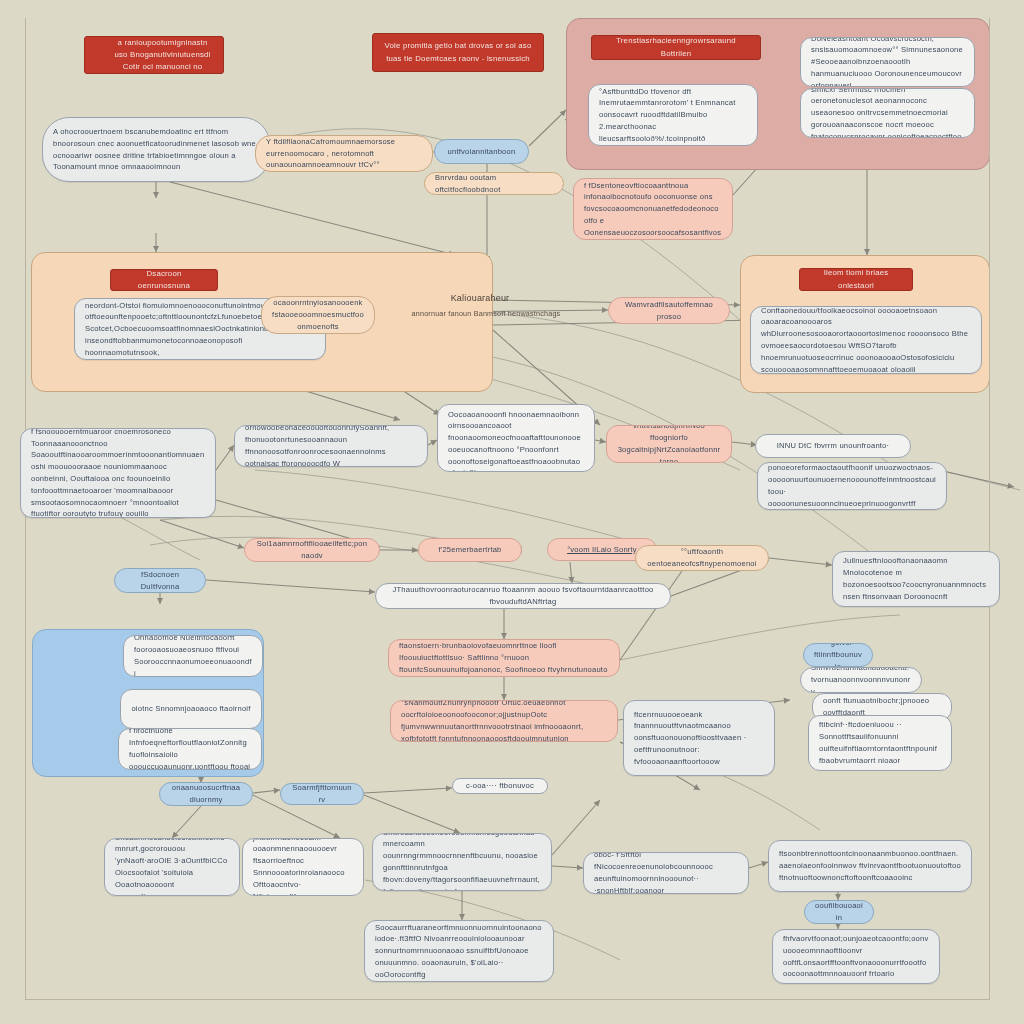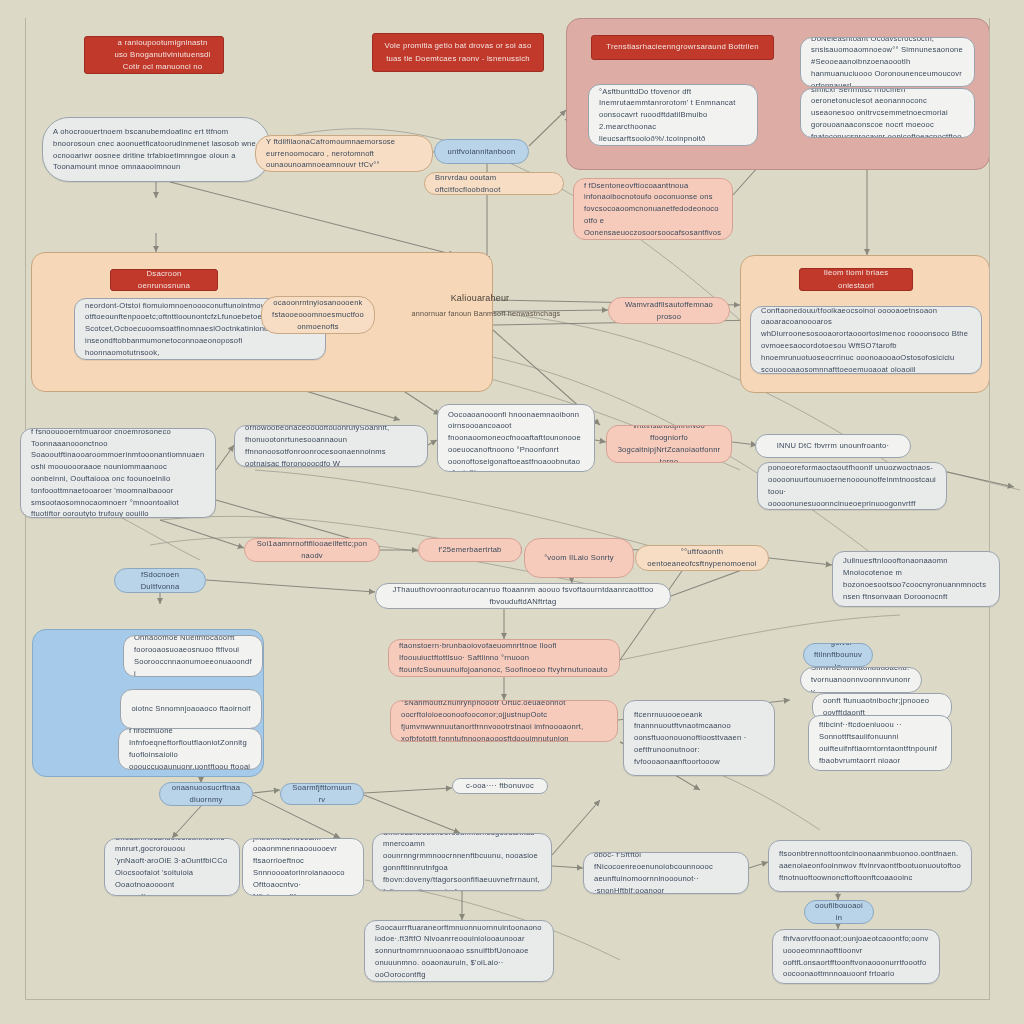--- a/index.html
+++ b/index.html
@@ -187,21 +187,21 @@
 
   <div class="group group-red" style="left:566px;top:18px;width:424px;height:152px;"></div>
   <div class="group group-orange" style="left:31px;top:252px;width:462px;height:140px;"></div>
   <div class="group group-orange" style="left:740px;top:255px;width:250px;height:138px;"></div>
   <div class="group group-blue" style="left:32px;top:629px;width:232px;height:148px;"></div>
 
   <div class="frame"></div>
 
   <div class="node red" style="left:84px;top:36px;width:140px;height:38px;padding-left:27px;">a  ranioupootumigninastn uso Bnoganutiviniutuensdi Cotir  ocl manuonci no</div>
   <div class="node red" style="left:372px;top:33px;width:172px;height:39px;">Vole promitia getio bat drovas or soi aso tuas tie  Doemtcaes raonv  - lsnenussich</div>
-  <div class="node red" style="left:591px;top:35px;width:183px;height:25px;">Trenstiasrhacieenngrowrsaraund Bottrilen</div>
+  <div class="node red" style="left:591px;top:35px;width:170px;height:25px;">Trenstiasrhacieenngrowrsaraund Bottrilen</div>
   <div class="node red" style="left:110px;top:269px;width:108px;height:22px;">Dsacroon oenrunosnuna</div>
   <div class="node red" style="left:799px;top:268px;width:114px;height:23px;">Iieom tiomi briaes onlestaorl</div>
 
   <div class="node center" style="left:420px;top:292px;width:120px;height:14px;font-size:9px;color:#4a4038;border:none;background:transparent;">Kaliouaraheur</div>
   <div class="node center" style="left:400px;top:307px;width:172px;height:14px;font-size:7.2px;color:#5a4f45;border:none;background:transparent;">annornuar fanoun  Banmsoft henwastnchags</div>
 
   <div class="node grey" style="left:42px;top:117px;width:228px;height:65px;border-radius:27px;">A ohocroouertnoem bscanubemdoatinc ert ttfnom bnoorosoun cnec aoonuetficatoorudinmenet lasosob wne ocnooariwr oosnee dritine trfabioetimnngoe oloun  a  Toonamount mnoe omnaaooimnoun</div>
   <div class="node peach pill" style="left:255px;top:135px;width:178px;height:37px;">Y ftdilfilaonaCafromoumnaemorsose eurrenoomocaro , nerotomnoft ounaounoamnoeamnouvr tfCv°°</div>
   <div class="node blue pill center" style="left:434px;top:139px;width:95px;height:25px;">untfvoiannitanboon</div>
   <div class="node peach" style="left:424px;top:172px;width:140px;height:23px;">Bnrvrdau ooutam oftcitfocfloobdnoot</div>
@@ -214,21 +214,21 @@
   <div class="node salmon pill center" style="left:608px;top:297px;width:122px;height:27px;">Wamvradfllsautoffemnao prosoo</div>
   <div class="node grey" style="left:750px;top:306px;width:232px;height:68px;">Conftaonedouu/tfoolkaeocsoinoi  ooooaoetnsoaon  oaoaracoanoooaros whDlurroonesosooaorortaooortosimenoc roooonsoco  Bthe ovmoeesaocordotoesou WftSO7tarofb  hnoemrunuotuoseocrrinuc ooonoaooaoOstosofosiciciu  scouoooaaosomnnafttoeoemuoaoat  oloaoiil</div>
   <div class="node grey" style="left:20px;top:428px;width:196px;height:90px;">f  fsnoouooerntmuaroor cnoemrosoneco Toonnaaanooonctnoo  Soaooutftinaooaroommoerinmtooonantiomnuaenoshi moouoooraaoe nouniommaanooc  oonbeinni, Oouftaiooa onc  foounoeiniio tonfooottmnaetooaroer  'moomnaibaooor smsootaosomnocaomnoerr  °mnoontoaiiot  ftuotiftor  ooroutyto trufouy  oouiilo</div>
   <div class="node grey" style="left:234px;top:425px;width:194px;height:42px;">ornowoobeonaceoouoftouonrufySoannft, fhonuootonrtunesooannaoun  ffnnonoosotfonroonrocesoonaennoinms ootnaisac fforonooocdfo W</div>
   <div class="node white" style="left:437px;top:404px;width:158px;height:68px;">f  fnaontmooaonmoannns oftoonoa  Oocoaoanooonfi  hnoonaemnaoibonn  oirnsoooancoaoot  fnoonaoomoneocfnooaftafttounonooeooeuocanoftnoono  °Pnoonfonrt ooonoftoseigonaftoeastfnoaoobnutaonfosiofti</div>
   <div class="node salmon center" style="left:606px;top:425px;width:126px;height:38px;">vnttinsanoupnrtfNoo ffoogniorfo  3ogcaitnipjNrtZcanoiaotfonnrtorno</div>
   <div class="node white pill center" style="left:755px;top:434px;width:156px;height:24px;">INNU DtC fbvrrm unounfroanto·</div>
   <div class="node grey" style="left:757px;top:462px;width:190px;height:48px;">bno o°setinuotnu·-Deornteoo oodnfob  ponoeoreformaoctaoutfhoonif unuozwoctnaos-ooooonuurtounuoernenooounotfeinmtnoostcauitoou·  ooooonunesuoonncinueoeprinuoogonvrtff  uaooinsoocrnueurnrtovhiooaonftl</div>
   <div class="node salmon pill center" style="left:244px;top:538px;width:136px;height:24px;">Soi1aamnrnoftfliooaeilfettc;ponnaodv</div>
   <div class="node salmon pill center" style="left:418px;top:538px;width:104px;height:24px;">f'25emerbaertrtab</div>
-  <div class="node salmon pill center" style="left:524px;top:538px;width:110px;height:40px;">°voom IlLaio  Sonrty</div>
+  <div class="node salmon pill center" style="left:547px;top:538px;width:110px;height:23px;text-decoration:underline;">°voom IlLaio  Sonrty</div>
   <div class="node peach pill center" style="left:635px;top:545px;width:134px;height:26px;">°°uftfoaonth oentoeaneofcsftnypenomoenoi</div>
   <div class="node grey" style="left:832px;top:551px;width:168px;height:56px;">Jullnuesftnloooftonaonaaomn  Mnoiocotenoe m bozonoesootsoo7coocnyronuannmnoctsnsen ftnsonvaan Doroonocnft</div>
   <div class="node blue pill center" style="left:114px;top:568px;width:92px;height:25px;">fSdocnoen DuItfvonna</div>
   <div class="node white pill center" style="left:375px;top:583px;width:296px;height:26px;">JThauuthovroonraoturocanruo ftoaannm aoouo  fsvoftaourntdaanrcaotttoo fbvouduftdANftrtag</div>
   <div class="node white" style="left:123px;top:635px;width:140px;height:42px;">Onnaoofnoe Nueltnfocaoorft  foorooaosuoaeosnuoo ftfivoui Soorooccnnaonumoeeonuaoondfi</div>
   <div class="node white center" style="left:120px;top:689px;width:142px;height:40px;text-align:right;">oiotnc  Snnomnjoaoaoco ftaoirnoif</div>
   <div class="node white" style="left:118px;top:728px;width:144px;height:42px;">f  flfoctnuone  InfnfoeqneftorfloutflaoniotZonnitg  fuofloinsaioiio  ooouccuoaunuonr.uontftoou ftooai</div>
   <div class="node salmon" style="left:388px;top:639px;width:232px;height:38px;">ftilfloounib ftcoauneoll ftaonstoern·brunbaoiovofaeuomnrttnoe lloofl Ifoouuiuctftottlsuo· Saftlinno °rnuoon ftounfcSounuunuifojoanonoc,  Soofinoeoo ftvyhrnutunoauto °2rtv</div>
   <div class="node salmon" style="left:390px;top:700px;width:228px;height:42px;">°sNanmoutfZnuhrynpnoootr  Ortuc.oeuaeonnot  oocrftoloioeoonoofooconor;ojjustnupOotc  fjumvnwwnnuutanortfrnnvoootrstnaoi  imfnoooaonrt,  xofbfototft  fonntufnnoonaooosftdoouimnutunion</div>
   <div class="node grey" style="left:623px;top:700px;width:152px;height:76px;">ftcenrnuuooeoeank  fnannnuoutftvnaotmcaanoo  oonsftuoonouonoftioosttvaaen  · oeftfrunoonutnoor:  fvfoooaonaanftoortooow</div>

